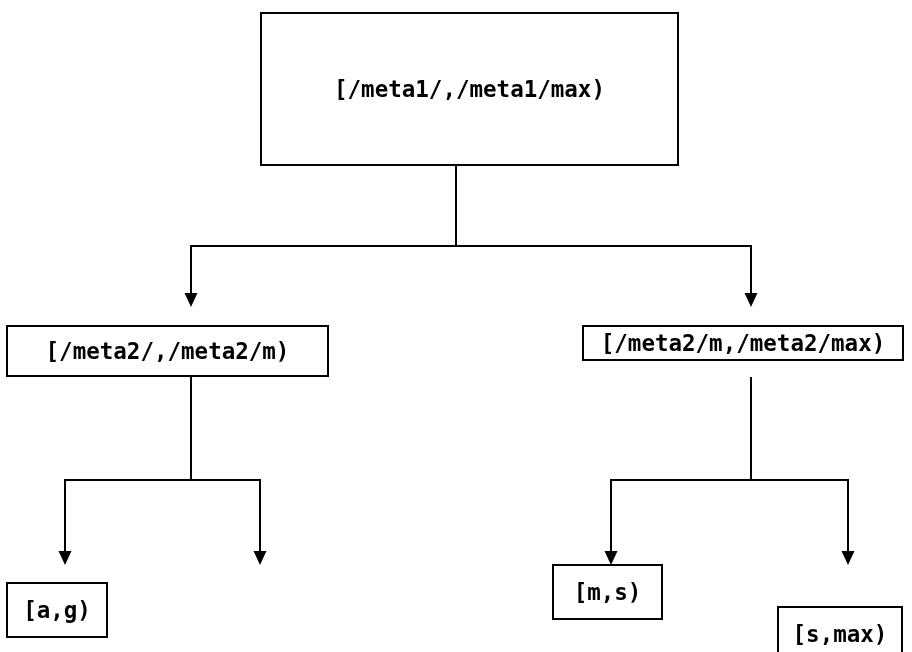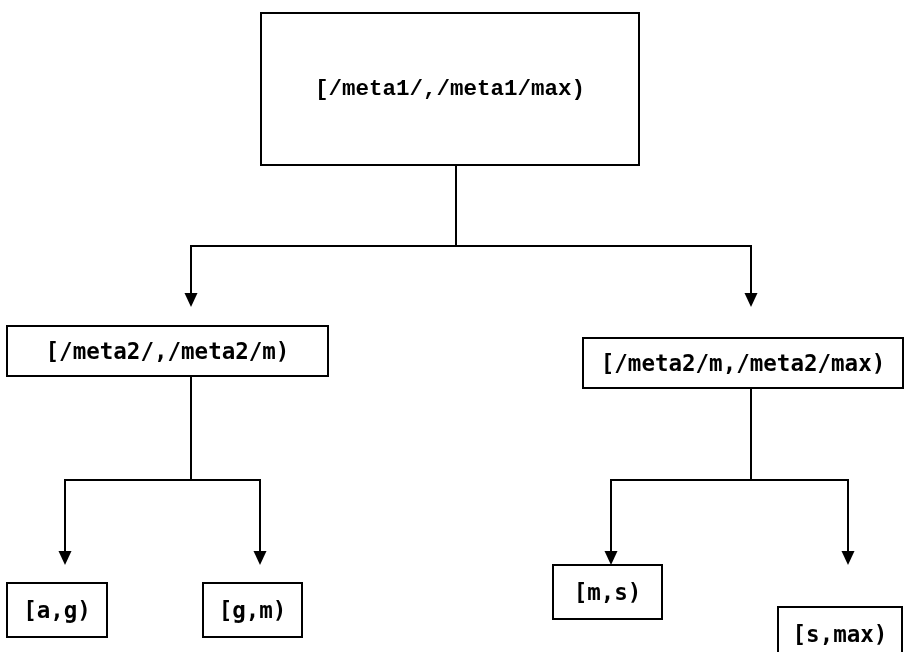--- a/index.html
+++ b/index.html
@@ -33,23 +33,23 @@
     background:var(--bg);
     color:var(--text);
     display:flex;
     align-items:center;
     justify-content:center;
     font-size:22.5px;
     font-weight:bold;
     white-space:nowrap;
     line-height:1;
   }
-  .node-root     {left:260px; top:12px;  width:380px; height:154px;font-family:Liberation Mono, monospace;}
+  .node-root     {left:260px; top:12px;  width:419px; height:154px;}
   .node-mid-left {left:6px;  top:325px; width:323px; height:52px;}
-  .node-mid-right{left:582px; top:325px; width:322px; height:52px;margin-top:12px;}
+  .node-mid-right{left:582px; top:325px; width:322px; height:36px;}
   .node-ag       {left:6px;   top:582px; width:102px; height:56px;}
   .node-gm       {left:202px; top:582px; width:101px; height:56px;}
   .node-ms       {left:552px; top:564px; width:111px; height:56px;}
   .node-smax     {left:777px; top:582px; width:126px; height:56px;margin-top:24px;}
 </style>
 </head>
 <body>
 
 <div class="stage">
 
@@ -86,23 +86,20 @@
   </div>
 
   <div class="node node-mid-right">
     <span>[/meta2/m,/meta2/max)</span>
   </div>
 
   <div class="node node-ag">
     <span>[a,g)</span>
   </div>
 
-  <div class="node node-gm">
-    <span>[g,m)</span>
-  </div>
 
   <div class="node node-ms">
     <span>[m,s)</span>
   </div>
 
   <div class="node node-smax">
     <span>[s,max)</span>
   </div>
 
 </div>

